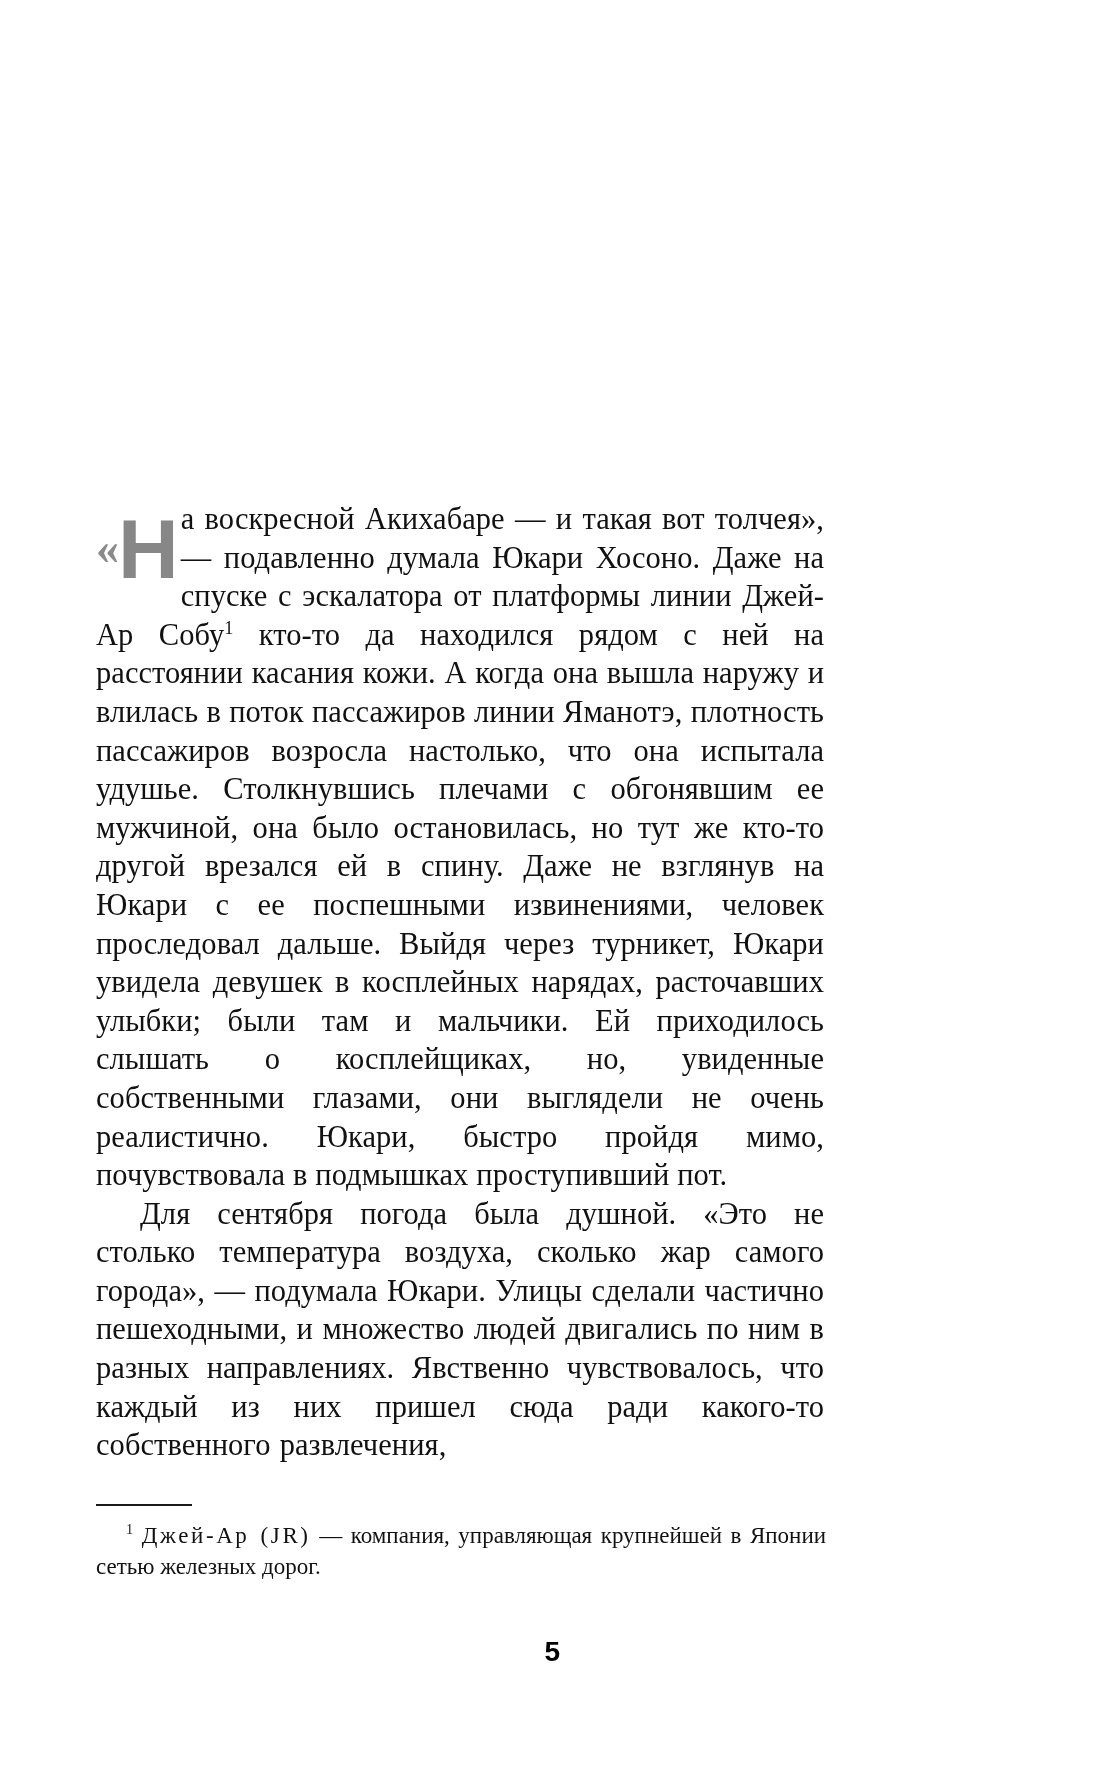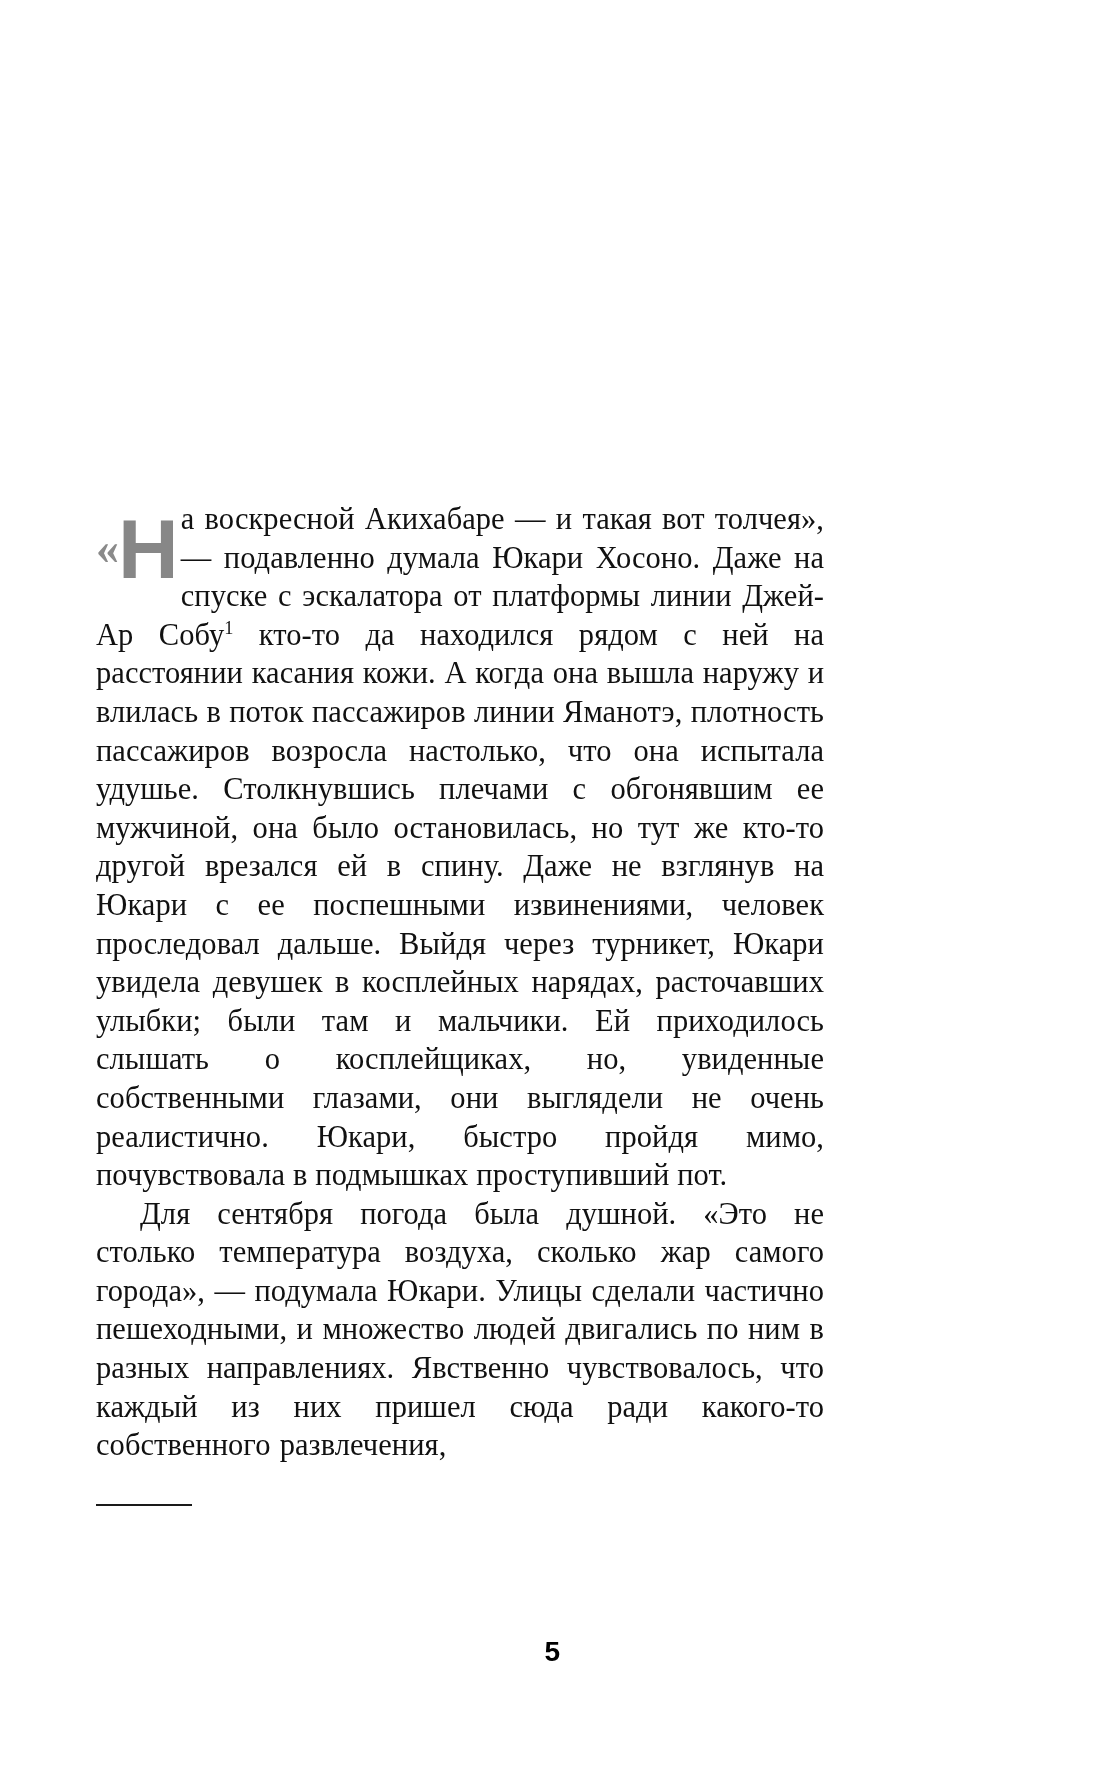--- a/index.html
+++ b/index.html
@@ -145,17 +145,18 @@
           <span class="dropletter">Н</span>
       </span><span>а воскресной Акихабаре — и такая вот толчея», — подавленно думала Юкари Хосоно. Даже на спуске с эскалатора от платформы линии Джей-Ар Собу</span><sup class="fnref">1</sup><span> кто-то да находился рядом с ней на расстоянии касания кожи. А когда она вышла наружу и влилась в поток пассажиров линии Яманотэ, плотность пассажиров возросла настолько, что она испытала удушье. Столкнувшись плечами с обгонявшим ее мужчиной, она было остановилась, но тут же кто-то другой врезался ей в спину. Даже не взглянув на Юкари с ее поспешными извинениями, человек проследовал дальше. Выйдя через турникет, Юкари увидела девушек в косплейных нарядах, расточавших улыбки; были там и мальчики. Ей приходилось слышать о косплейщиках, но, увиденные собственными глазами, они выглядели не очень реалистично. Юкари, быстро пройдя мимо, почувствовала в подмышках проступивший пот.</span>
     </p>
 
     <p class="para para-2">Для сентября погода была душной. «Это не столько температура воздуха, сколько жар самого города», — подумала Юкари. Улицы сделали частично пешеходными, и множество людей двигались по ним в разных направлениях. Явственно чувствовалось, что каждый из них пришел сюда ради какого-то собственного развлечения,</p>
 
   </div>
 
   <div class="footnote-area">
     <div class="fn-rule"></div>
+    <p class="fn-text"><span class="fn-indent"></span><span class="fn-num">1</span> <span class="fn-tracked">Джей-Ар (JR)</span><span> — компания, управляющая крупнейшей в Японии сетью железных дорог.</span></p>
   </div>
 
   <div class="folio">5</div>
 
 </div>
 
 </body></html>

